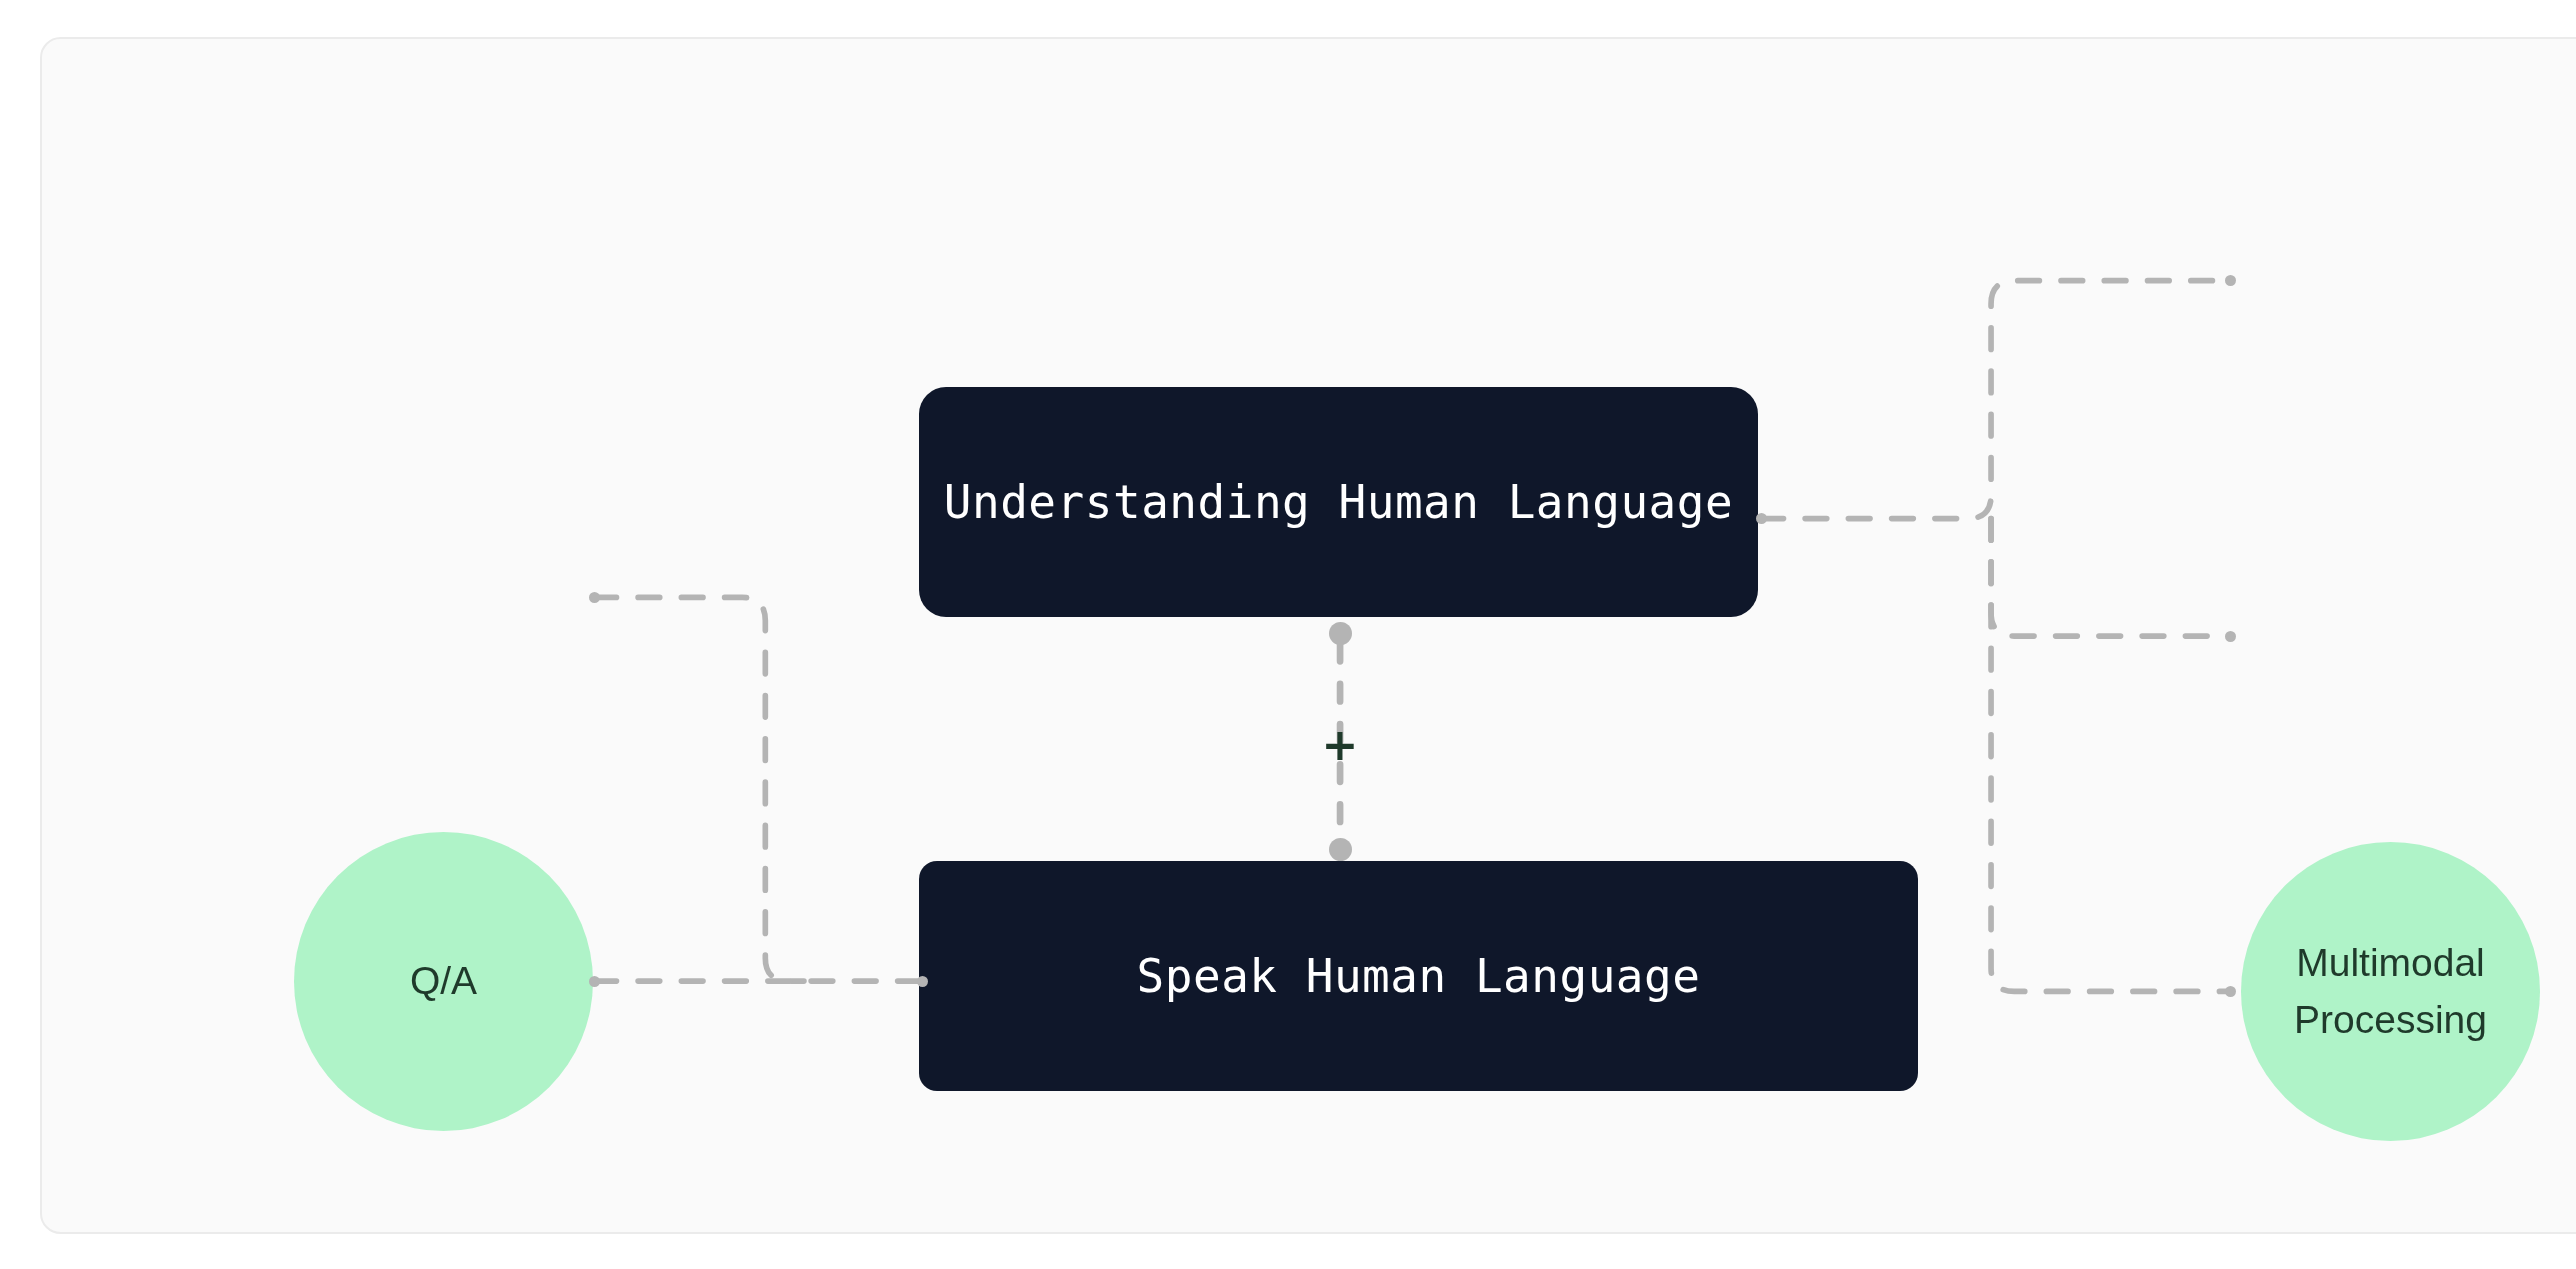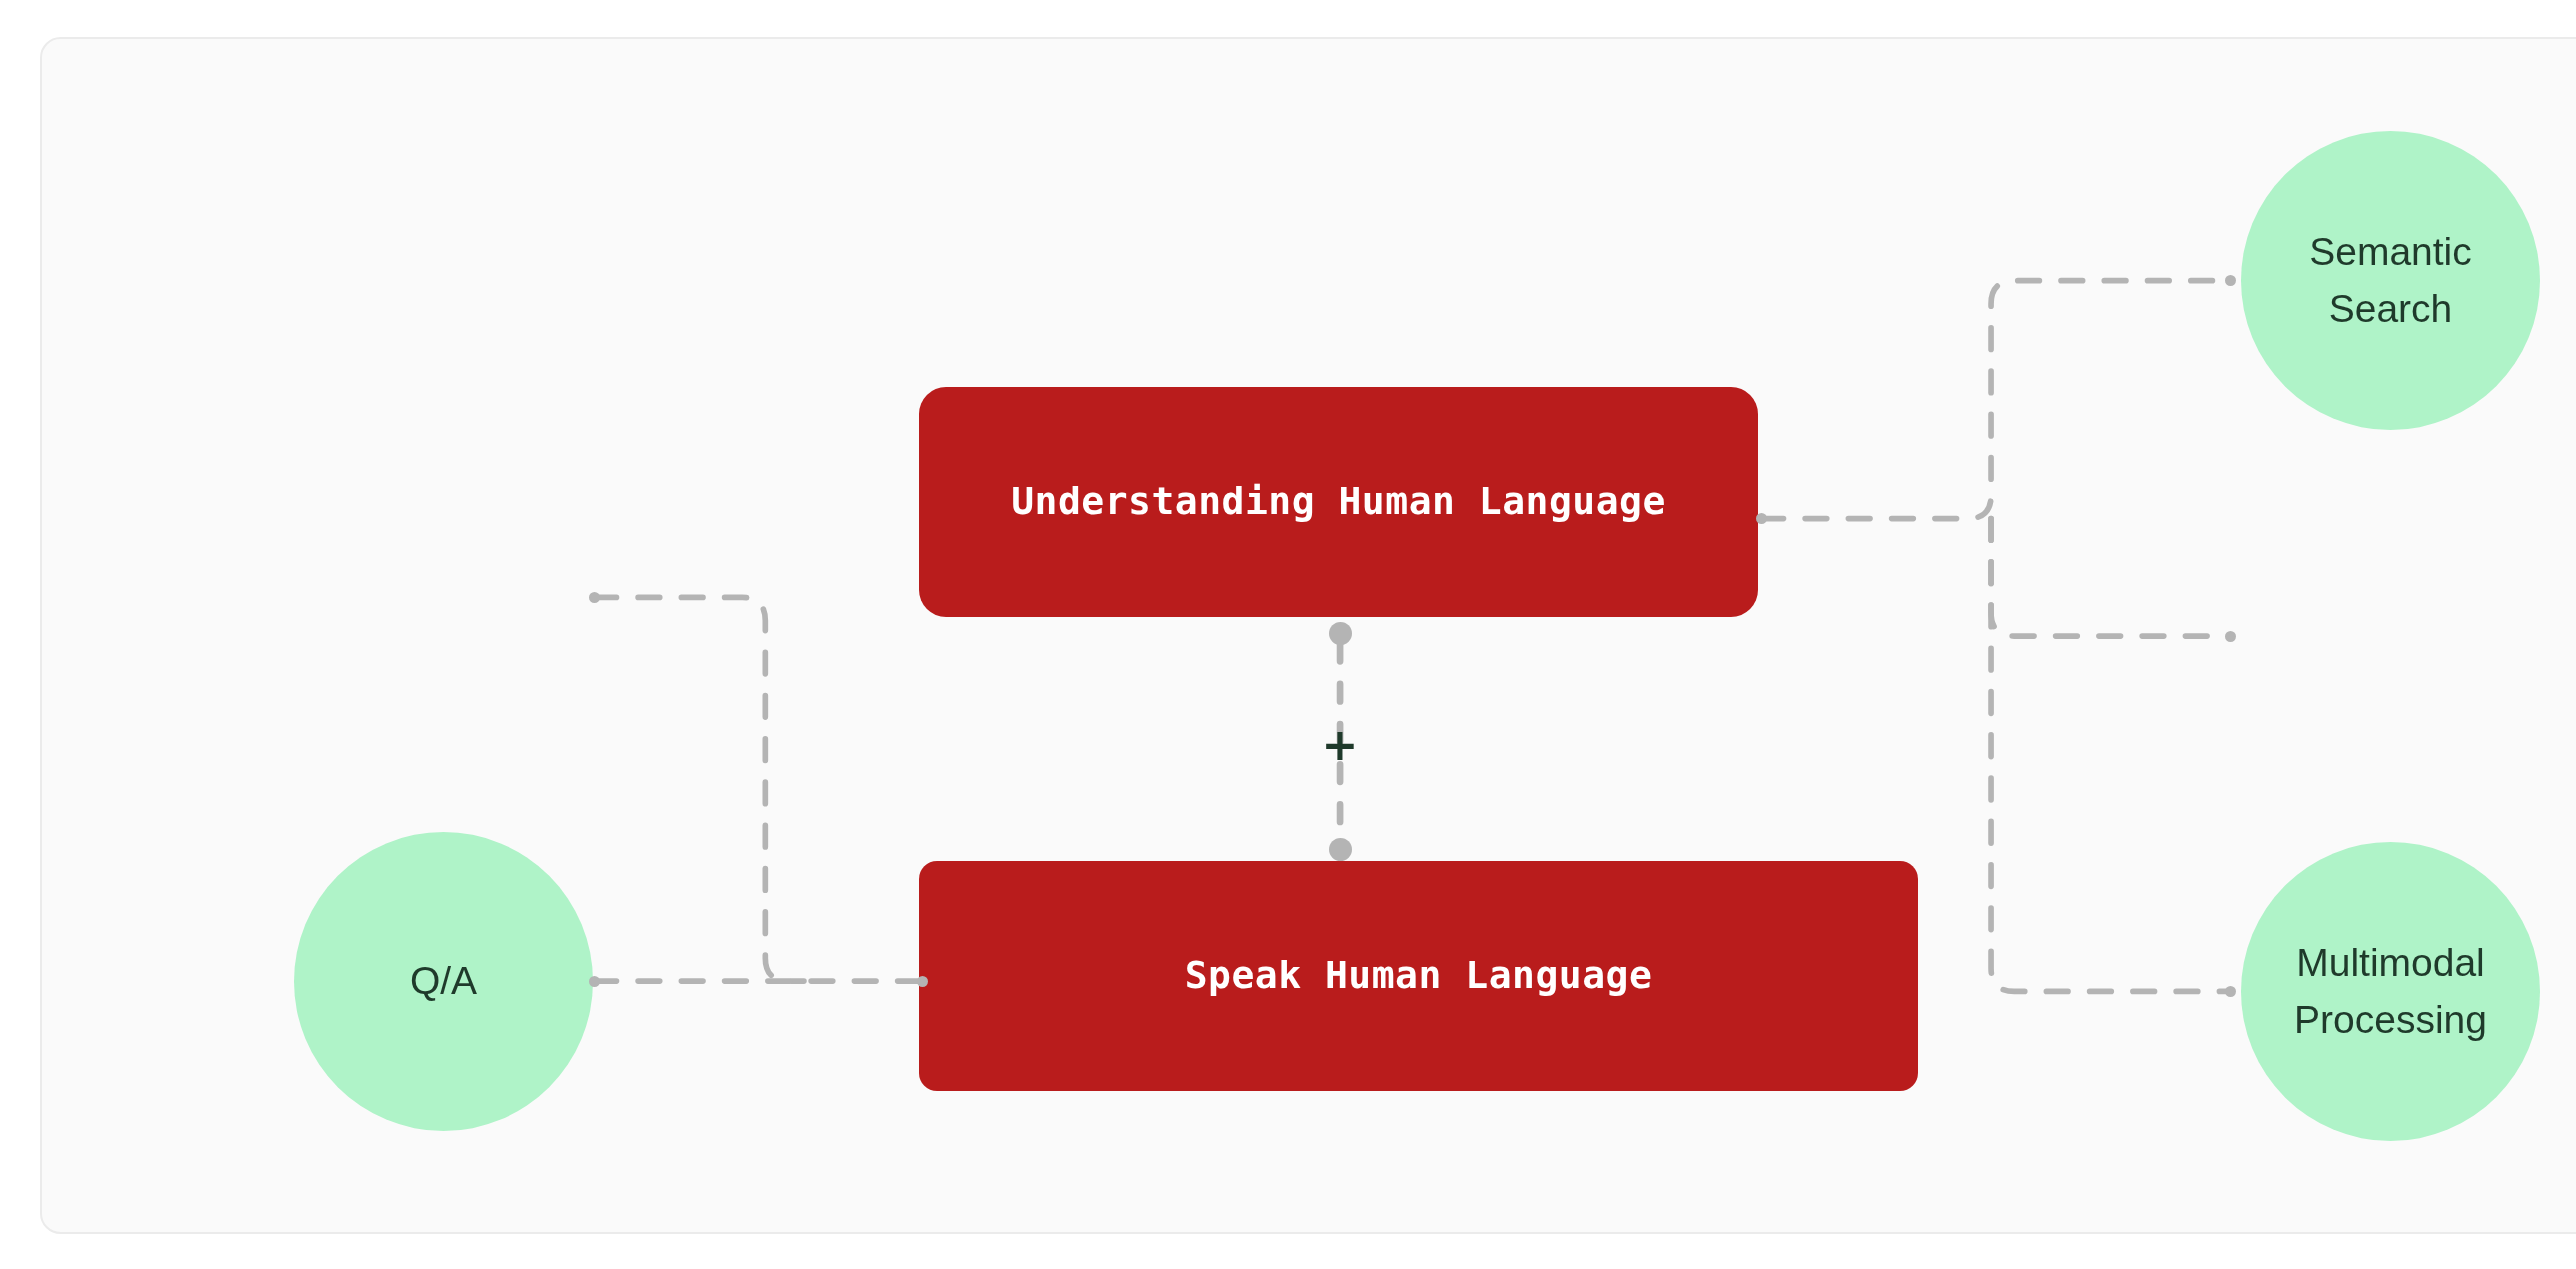--- a/index.html
+++ b/index.html
@@ -42,26 +42,26 @@
   .node {
     position: absolute;
     box-sizing: border-box;
     display: flex;
     align-items: center;
     justify-content: center;
     text-align: center;
   }
 
   .node-box {
-    background: #b91c1c;
+    background: #0f172a;
     border-radius: 27px;
     color: #ffffff;
     font-family: "DejaVu Sans Mono", "Liberation Mono", monospace;
-    font-weight: bold;
-    font-size: 38px;
+    font-weight: normal;
+    font-size: 46px;
     letter-spacing: 0.5px;
     line-height: 1.15;
   }
 
   .node-circle {
     background: #aff3c8;
     border-radius: 50%;
     color: #1f3a2b;
     font-family: "Liberation Sans", sans-serif;
     font-weight: normal;
@@ -133,24 +133,20 @@
 
   <div id="plus-sign" style="left:1314px; top:719px; width:52px; height:52px;">
     <span>+</span>
   </div>
 
 
   <div class="node node-circle" style="left:294px; top:832px; width:299px; height:299px;">
     <span class="label-lines">Q/A</span>
   </div>
 
-  <div class="node node-circle" style="left:2241px; top:131px; width:299px; height:299px;">
-    <span class="label-lines">Semantic
-Search</span>
-  </div>
 
 
   <div class="node node-circle" style="left:2241px; top:842px; width:299px; height:299px;">
     <span class="label-lines">Multimodal
 Processing</span>
   </div>
 
   <div class="handle handle-sm" style="left:589px; top:592px;"></div>
   <div class="handle handle-sm" style="left:589px; top:976px;"></div>
   <div class="handle handle-sm" style="left:917px; top:976px;"></div>

